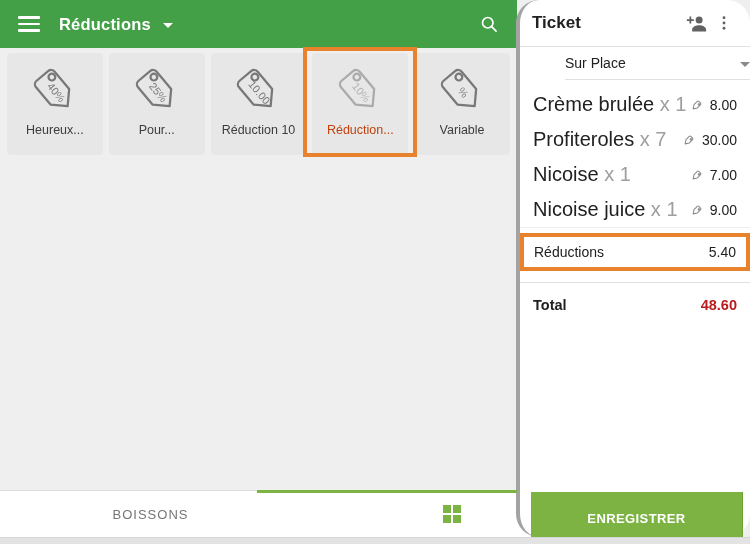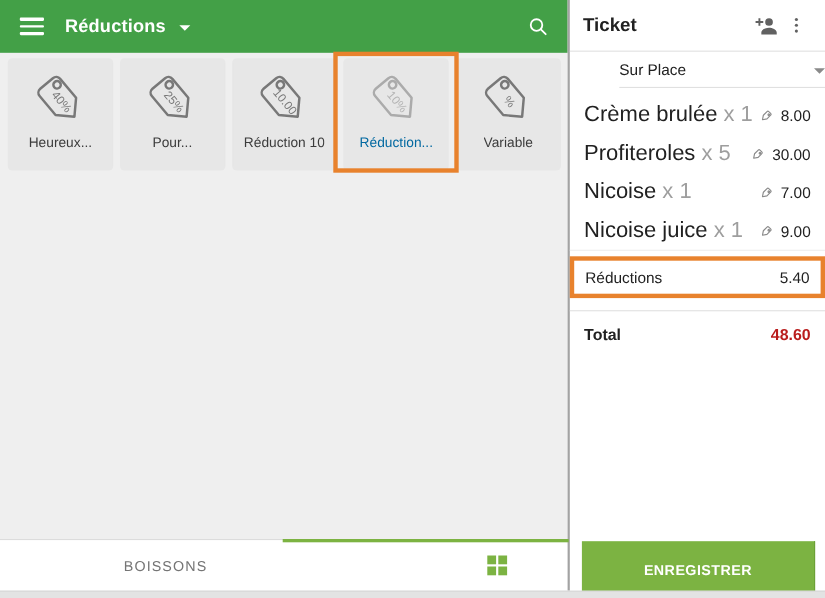--- a/index.html
+++ b/index.html
@@ -18,35 +18,35 @@
 
   
   .tiles{position:absolute;left:0;top:48px;width:517px;padding:6px 8px;box-sizing:border-box;display:flex;gap:8px;}
   .tile{width:94px;height:100px;background:#E7E7E7;border-radius:3px;box-shadow:0 0 0 1px rgba(0,0,0,0.03);display:flex;flex-direction:column;align-items:center;justify-content:flex-start;cursor:pointer;}
   .tile svg{margin-top:6px;}
   .tag-path,.tag-hole{fill:none;stroke:#787878;stroke-width:2.4;stroke-linejoin:round;}
   .tag-text{fill:#787878;font-size:11.5px;font-family:"Liberation Sans",sans-serif;stroke:none;}
   .tile-label{font-size:12.5px;color:#3C3C3C;max-width:86px;white-space:nowrap;overflow:hidden;text-overflow:ellipsis;margin-top:1px;}
   .tile.disabled .tag-path,.tile.disabled .tag-hole{stroke:#ABABAB;}
   .tile.disabled .tag-text{fill:#B3B3B3;}
-  .tile.disabled .tile-label{color:#0369a1;}
+  .tile.disabled .tile-label{color:#c2410c;}
   .highlight-box-tile{position:absolute;left:303px;top:47px;width:114px;height:110px;border:4px solid #E8822D;box-sizing:border-box;pointer-events:none;z-index:5;}
 
   
   .bottom-bar{position:absolute;left:0;top:490px;width:602px;height:47px;background:#FFFFFF;border-top:1px solid #DCDCDC;box-sizing:border-box;display:flex;}
   .tab{flex:1;display:flex;align-items:center;justify-content:center;cursor:pointer;position:relative;}
   .tab-indicator{position:absolute;left:257px;top:-1px;width:260px;height:3px;background:#7CB342;z-index:2;}
   .tab-label{color:#757575;font-size:13px;letter-spacing:1px;}
   .grid-icon{display:grid;grid-template-columns:8px 8px;grid-template-rows:8px 8px;gap:2px;}
   .grid-icon div{background:#7CB342;}
 
   .bottom-strip{position:absolute;left:0;top:537px;width:750px;height:7px;background:#E3E3E3;border-top:1px solid #D7D7D7;box-sizing:border-box;}
 
   
-  .right-panel{position:absolute;left:516px;top:0;width:234px;height:537px;background:#fff;border-left:2px solid #a3a3a3;box-sizing:border-box;}
+  .right-panel{position:absolute;left:516px;top:0;width:234px;height:537px;background:#fff;border-left:4px solid #a3a3a3;box-sizing:border-box;border-radius:23px;}
   .ticket-header{height:47px;border-bottom:1px solid #E0E0E0;box-sizing:border-box;display:flex;align-items:center;padding:0 12px;}
   .ticket-title{font-size:17px;font-weight:bold;color:#212121;flex:1;}
   .icon-btn{width:28px;height:28px;display:flex;align-items:center;justify-content:center;cursor:pointer;}
   .order-type-row{height:33px;border-bottom:1px solid #E0E0E0;box-sizing:border-box;display:flex;align-items:center;padding:0 0;cursor:pointer;margin-left:45px;}
   .order-type-label{font-size:14px;color:#212121;flex:1;}
   .caret-down-gray{width:0;height:0;border-left:5px solid transparent;border-right:5px solid transparent;border-top:5px solid #8A8A8A;margin-top:2px;}
 
   .items{padding-top:7px;}
   .item-row{height:35px;display:flex;align-items:center;padding:0 13px;cursor:pointer;}
   .item-name{font-size:20px;color:#212121;flex:1;white-space:nowrap;overflow:hidden;}
@@ -202,21 +202,21 @@
               <g transform="rotate(135 12 12)">
                 <path d="M6.5 8.3 H14 L19.6 12 14 15.7 H6.5 A1.8 1.8 0 0 1 4.7 13.9 V10.1 A1.8 1.8 0 0 1 6.5 8.3 Z"></path>
                 <circle cx="8" cy="10.6" r="1.1"></circle>
               </g>
             </svg>
           <span class="amount">8.00</span>
         </span>
       </div>
 
       <div class="item-row">
-        <span class="item-name"><span>Profiteroles</span> <span class="item-qty">x 5</span></span>
+        <span class="item-name"><span>Profiteroles</span> <span class="item-qty">x 7</span></span>
         <span class="item-price">
           <svg class="mini-tag" width="15" height="15" viewBox="0 0 24 24">
               <g transform="rotate(135 12 12)">
                 <path d="M6.5 8.3 H14 L19.6 12 14 15.7 H6.5 A1.8 1.8 0 0 1 4.7 13.9 V10.1 A1.8 1.8 0 0 1 6.5 8.3 Z"></path>
                 <circle cx="8" cy="10.6" r="1.1"></circle>
               </g>
             </svg>
           <span class="amount">30.00</span>
         </span>
       </div>

